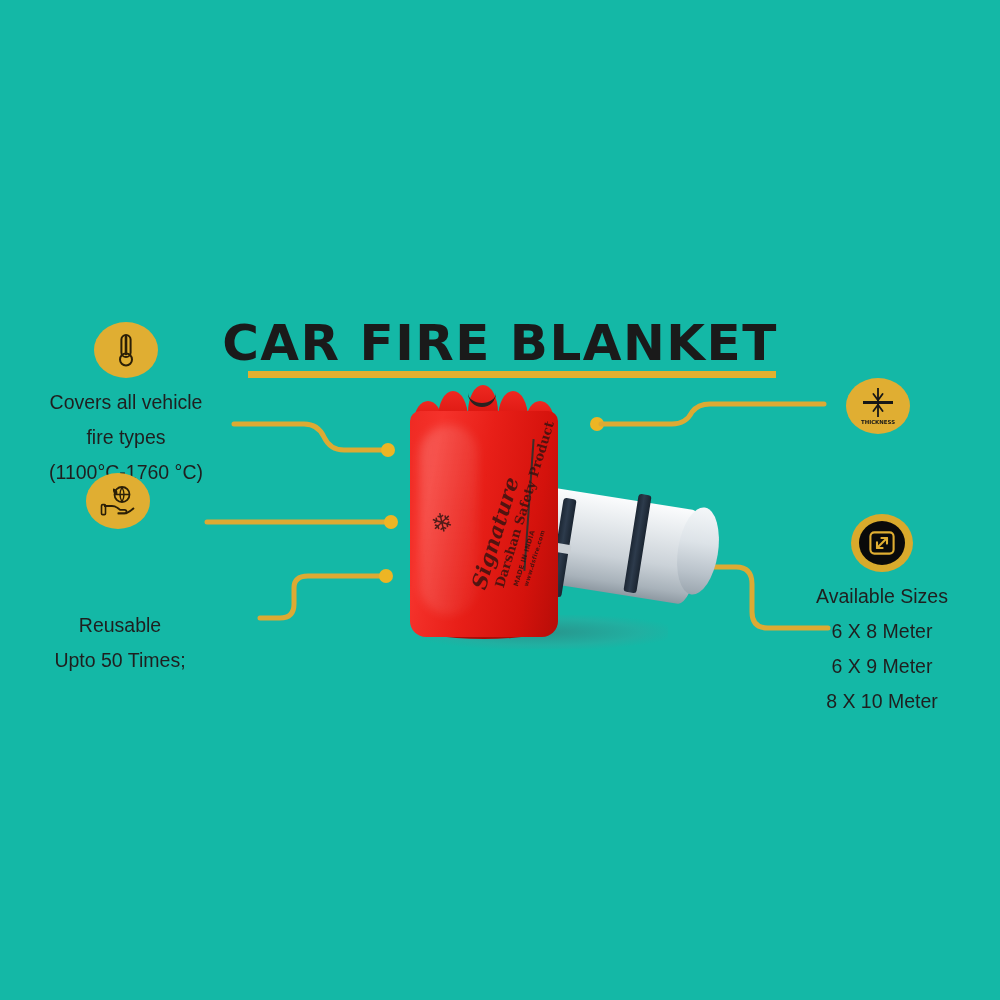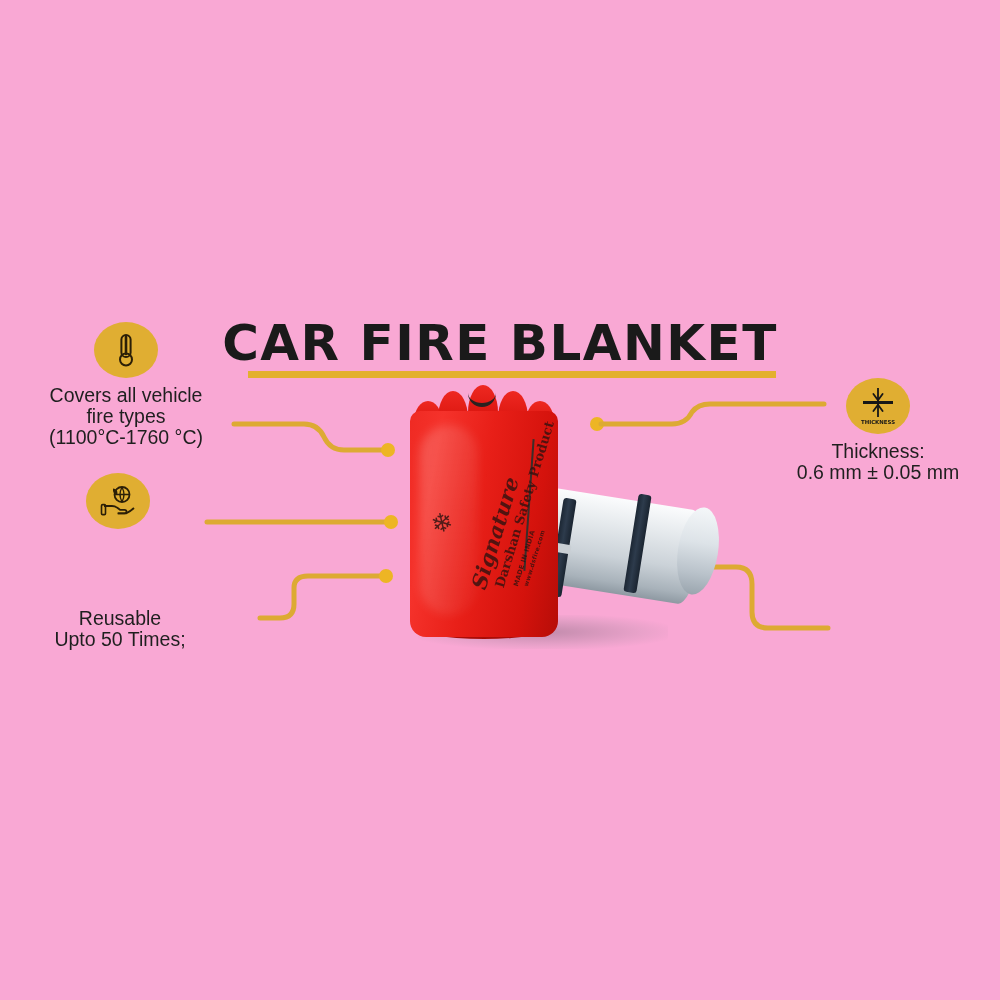--- a/index.html
+++ b/index.html
@@ -4,21 +4,21 @@
 <style>
   html, body {
     margin: 0;
     padding: 0;
     background: #ffffff;
   }
   #page {
     position: relative;
     width: 1000px;
     height: 1000px;
-    background: #f9a8d4;
+    background: #14b8a6;
     font-family: "Liberation Sans", sans-serif;
     overflow: hidden;
   }
 
   
   #title {
     position: absolute;
     left: 0;
     top: 316px;
     width: 1000px;
@@ -40,21 +40,21 @@
     background: #e3b02f;
   }
 
   
   .feature {
     position: absolute;
     text-align: center;
   }
   .feature-label {
     font-size: 19.5px;
-    line-height: 21px;
+    line-height: 35px;
     color: #1f1f1f;
     white-space: pre-line;
   }
 
   
   .badge {
     width: 64px;
     height: 56px;
     border-radius: 50%;
     background: #e0ae32;
@@ -311,24 +311,38 @@
     <div class="badge">
       <svg width="40" height="40" viewBox="0 0 40 40" fill="none">
         <path d="M20 2 v13" stroke="#171717" stroke-width="1.8"></path>
         <path d="M15.4 8 L20 14.2 L24.6 8" stroke="#171717" stroke-width="1.8" fill="none" stroke-linecap="round" stroke-linejoin="round"></path>
         <path d="M20 31 v-13" stroke="#171717" stroke-width="1.8"></path>
         <path d="M15.4 25 L20 18.8 L24.6 25" stroke="#171717" stroke-width="1.8" fill="none" stroke-linecap="round" stroke-linejoin="round"></path>
         <rect x="5" y="15" width="30" height="3" fill="#171717"></rect>
         <text x="20" y="38" text-anchor="middle" font-family="DejaVu Sans, sans-serif" font-size="5.4" font-weight="700" fill="#171717">THICKNESS</text>
       </svg>
     </div>
-    <div class="feature-label">Thickness:
-0.6 mm ± 0.05 mm</div>
-  </div>
-
+  </div>
+
+  <div class="feature" style="left:772px; top:514px; width:220px;">
+    <div class="badge ring">
+      <div class="ring-inner">
+        <svg width="28" height="28" viewBox="0 0 28 28" fill="none">
+          <rect x="2.4" y="3.4" width="23.2" height="21.2" rx="4" stroke="#e0ae32" stroke-width="2.1" fill="none"></rect>
+          <path d="M9 19 L19 9" stroke="#e0ae32" stroke-width="2.1" stroke-linecap="round"></path>
+          <path d="M19 9 H13.4 M19 9 V14.6" stroke="#e0ae32" stroke-width="2.1" stroke-linecap="round"></path>
+          <path d="M9 19 H14.6 M9 19 V13.4" stroke="#e0ae32" stroke-width="2.1" stroke-linecap="round"></path>
+        </svg>
+      </div>
+    </div>
+    <div class="feature-label">Available Sizes
+6 X 8 Meter
+6 X 9 Meter
+8 X 10 Meter</div>
+  </div>
 
   <div id="product">
     <div id="shadow"></div>
 
     <div id="roll">
       <div id="roll-body"></div>
       <div id="roll-cap"></div>
       <div class="strap" id="strap1"></div>
       <div id="buckle"></div>
       <div class="strap" id="strap2"></div>

